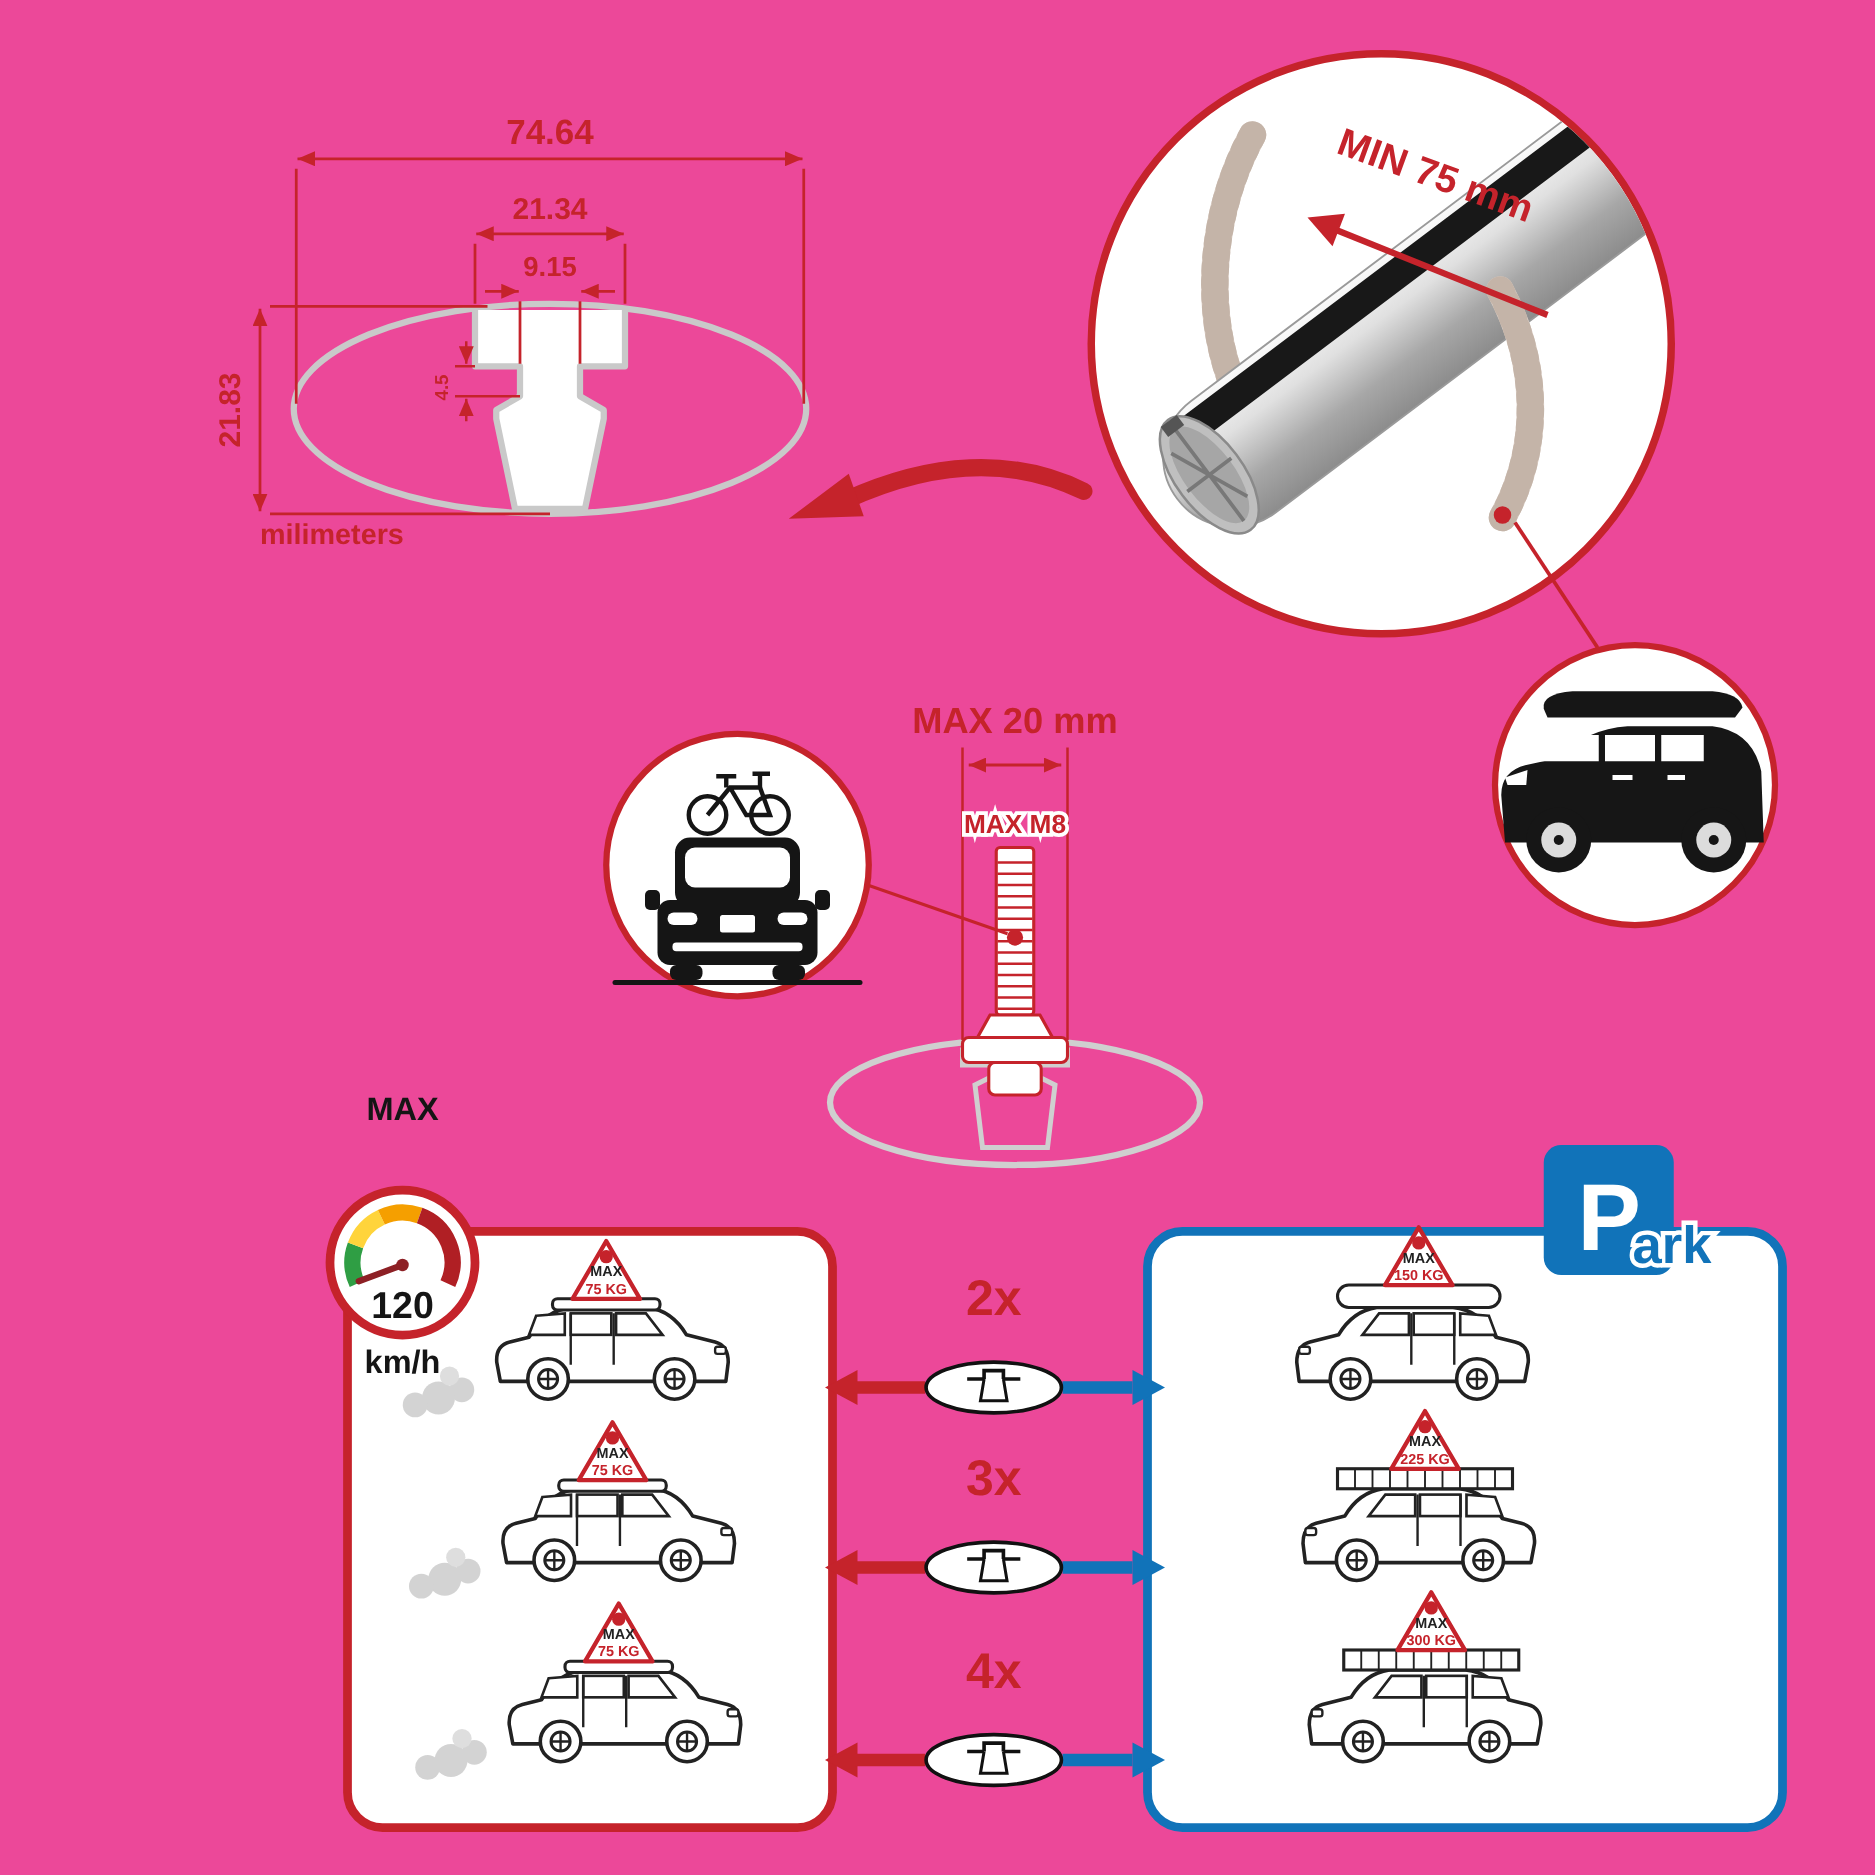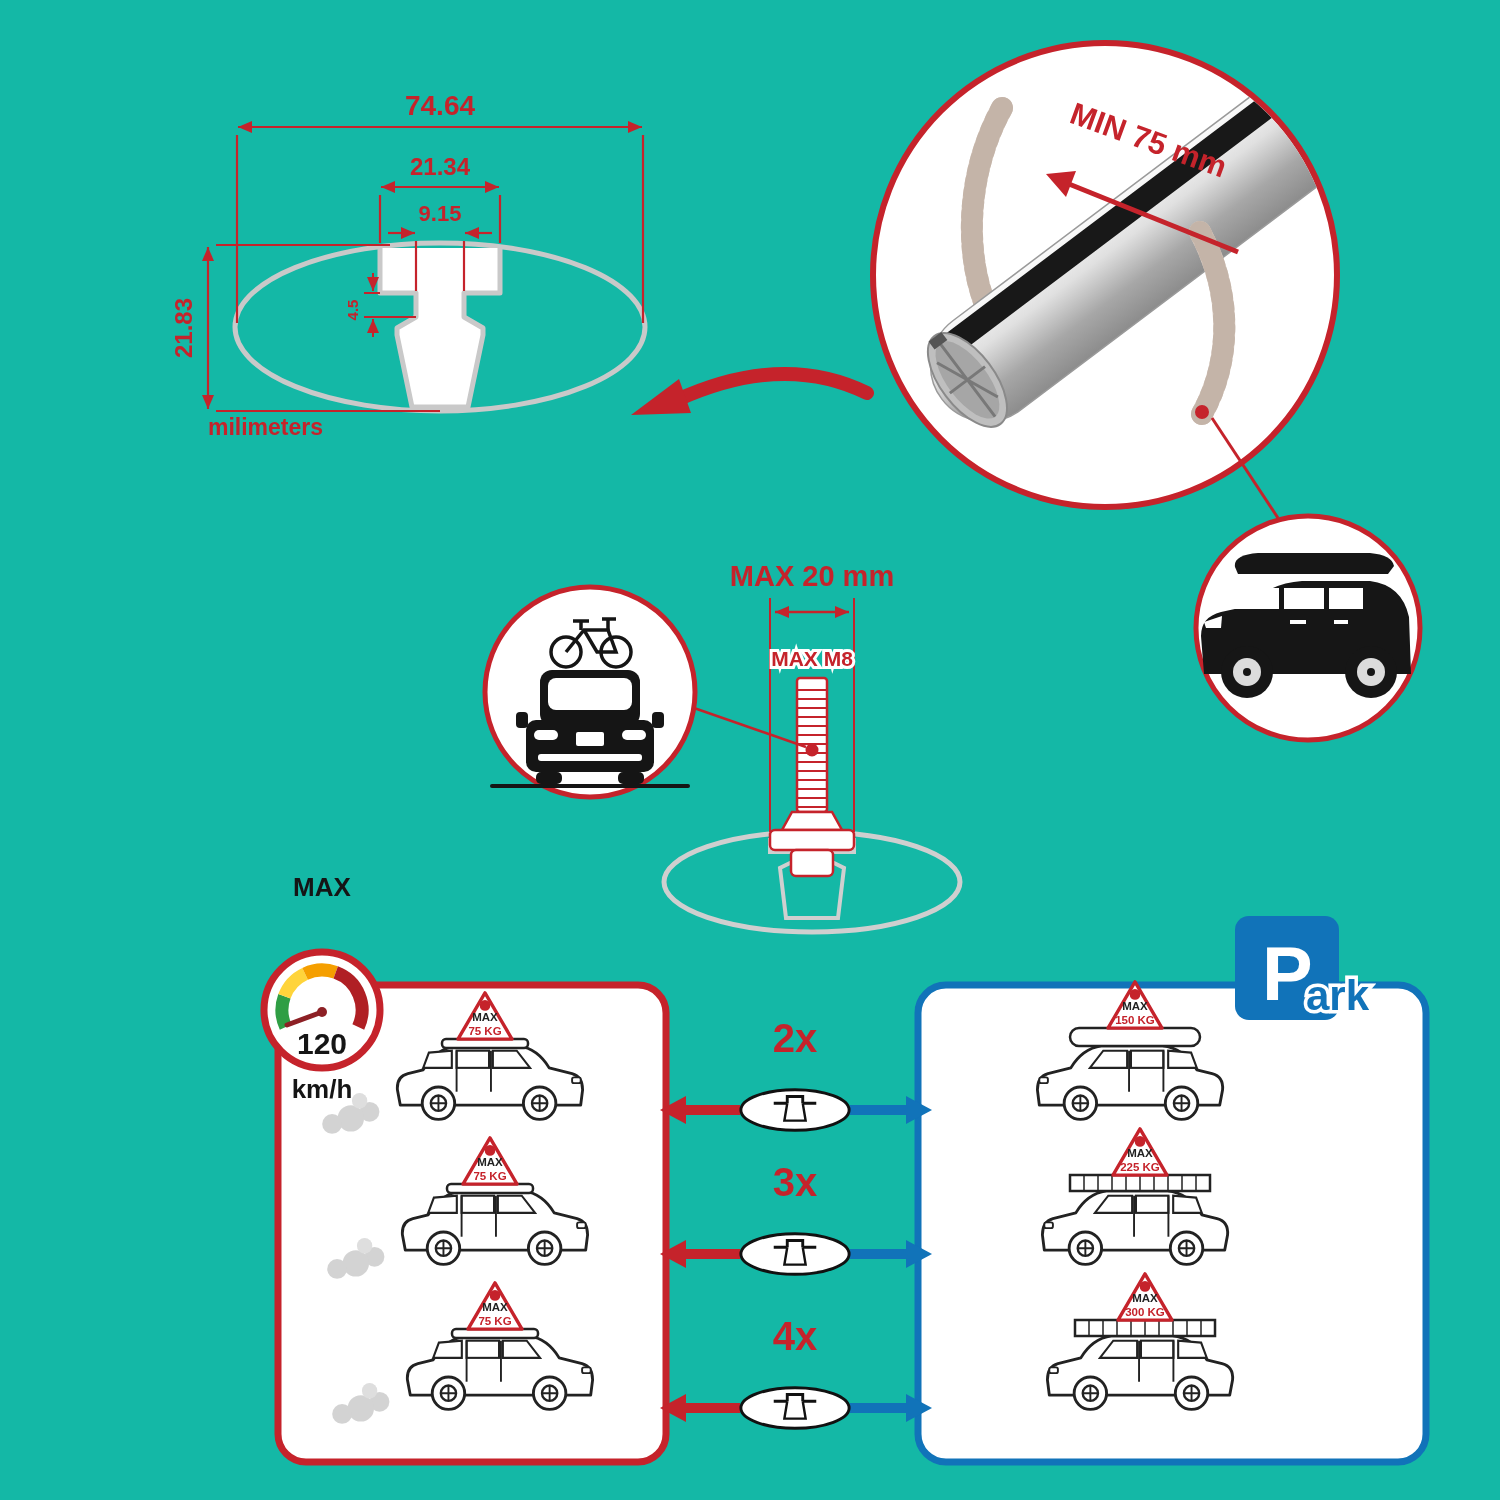--- a/index.html
+++ b/index.html
@@ -1,16 +1,16 @@
 <!DOCTYPE html>
 <html><head>
 <meta charset="utf-8">
 <style>
   html,body{margin:0;padding:0;background:#fff;}
-  .canvas{position:relative;width:1500px;height:1500px;background:#14b8a6;overflow:hidden;
+  .canvas{position:relative;width:1500px;height:1500px;background:#ec4899;overflow:hidden;
           font-family:"Liberation Sans",sans-serif;}
   .abs{position:absolute;}
   svg text{font-family:"Liberation Sans",sans-serif;}
   .dim-t{font-weight:bold;fill:#c5232b;}
   .red-t{font-weight:bold;fill:#c5232b;}
   .blk-t{font-weight:bold;fill:#151515;}
 </style>
 </head>
 <body>
 

